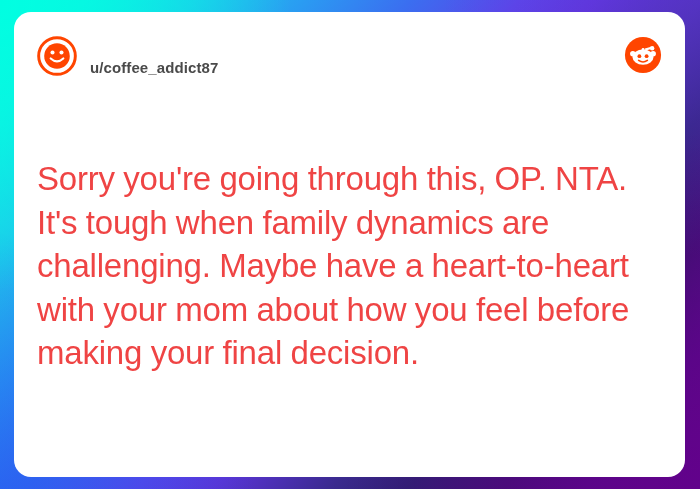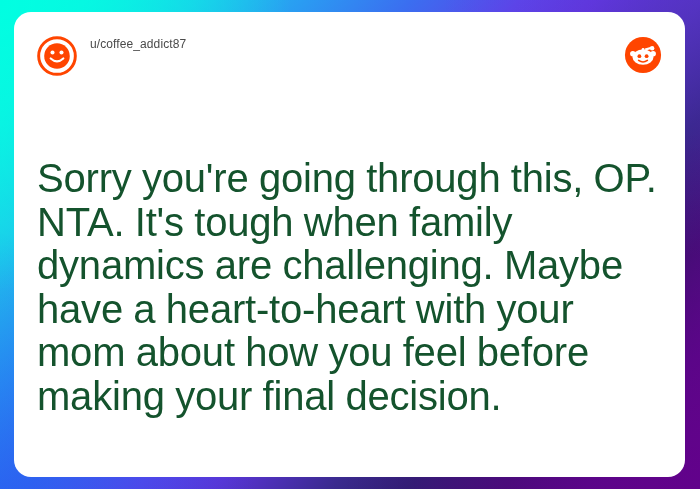--- a/index.html
+++ b/index.html
@@ -78,37 +78,38 @@
     position: absolute;
     right: 23px;
     top: 24px;
     width: 38px;
     height: 38px;
   }
 
   .username {
     position: absolute;
     left: 76px;
-    top: 22px;
-    font-size: 12px;
+    top: 46px;
+    font-size: 15px;
     letter-spacing: .1px;
     color: #4a4a4a;
     line-height: 20px;
     white-space: nowrap;
+    font-weight: bold;
   }
 
   .body-text {
     position: absolute;
     left: 23px;
     top: 145px;
     width: 630px;
-    font-size: 40px;
+    font-size: 33px;
     line-height: 43.5px;
     letter-spacing: -0.2px;
-    color: #14532d;
+    color: #ef4444;
     font-weight: 400;
     word-spacing: -0.5px;
   }
 </style>
 </head>
 <body>
 
 <div id="stage">
 
   <div class="card">

